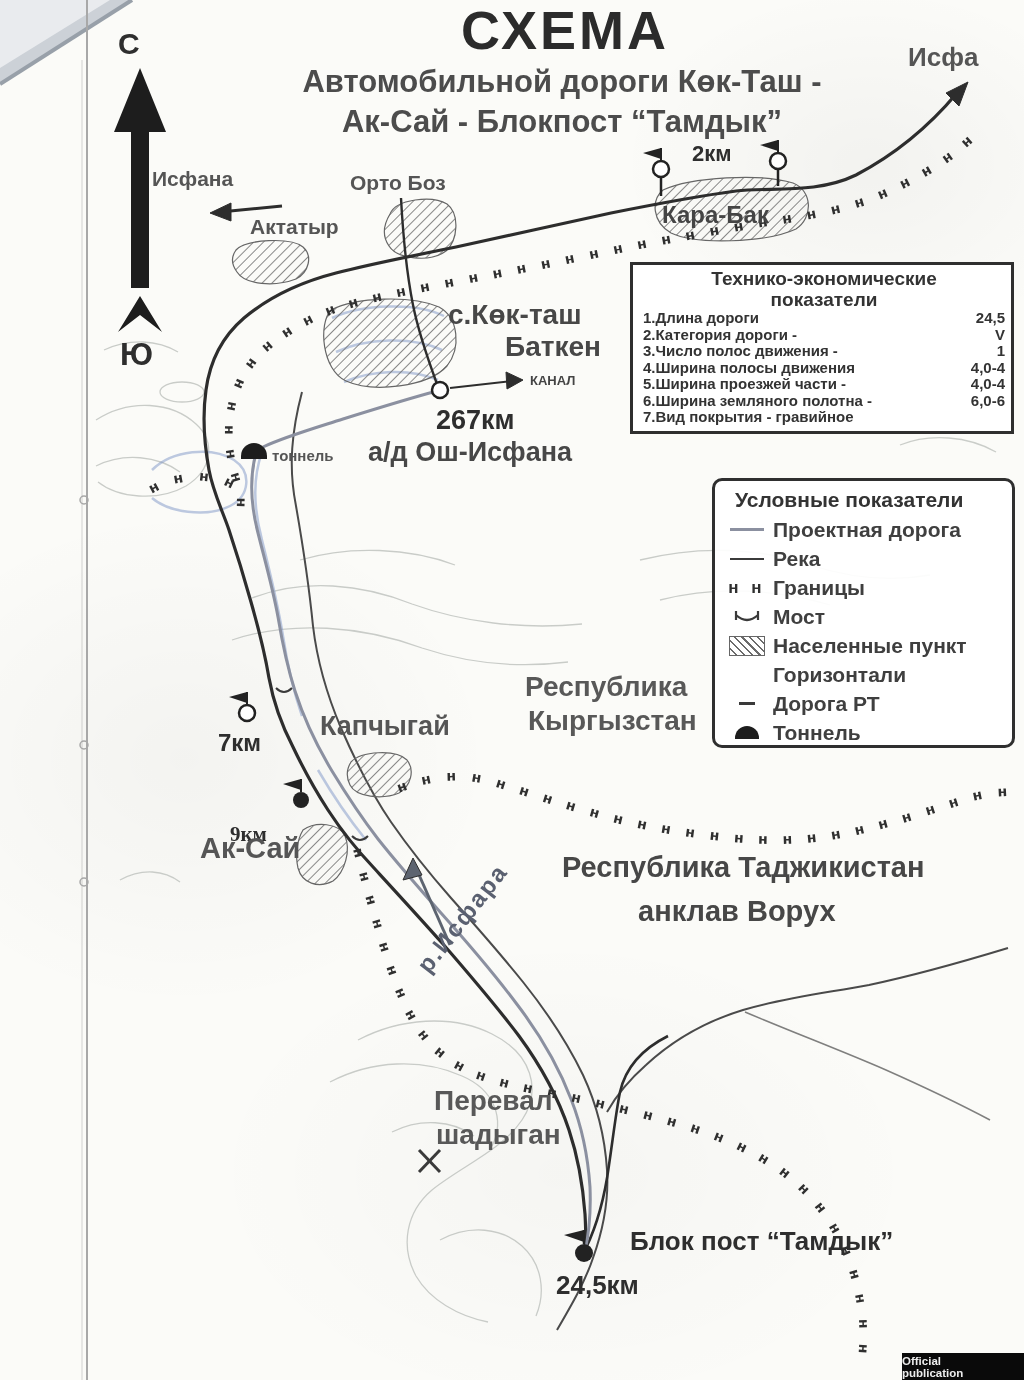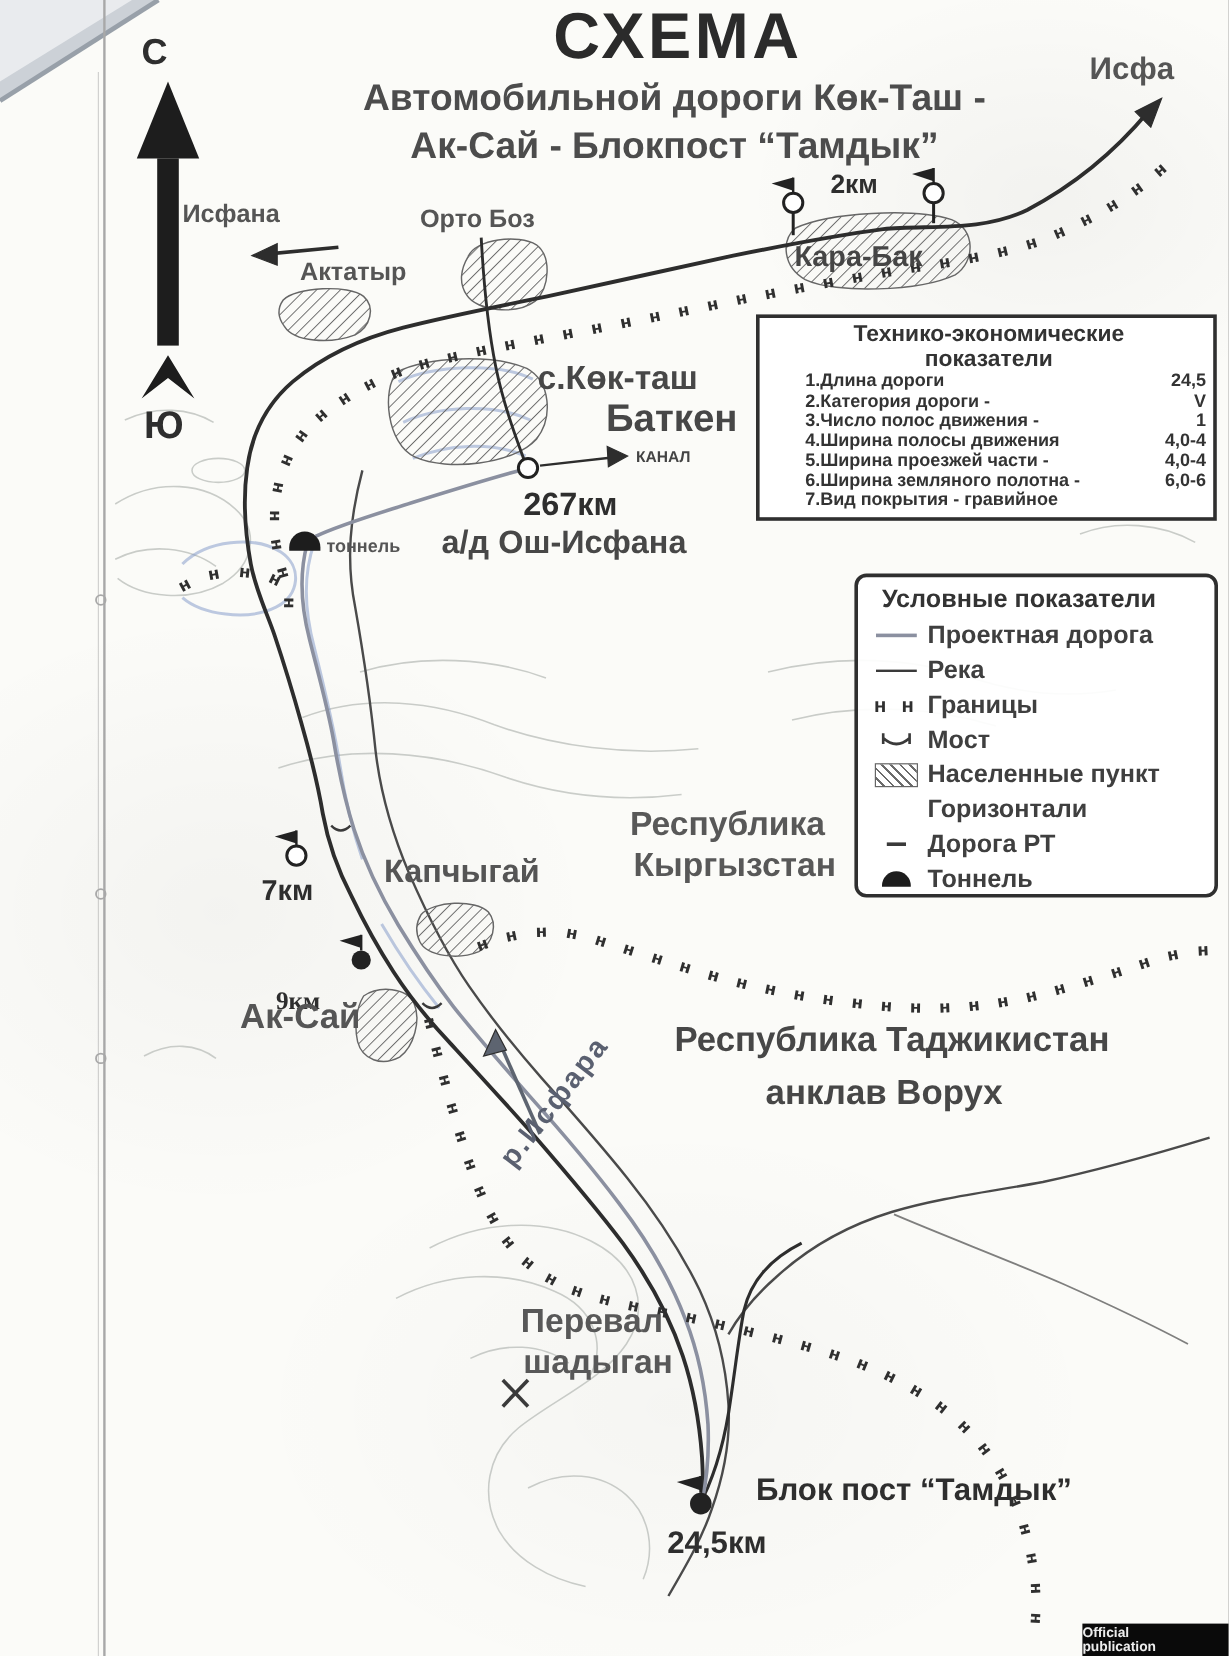--- a/index.html
+++ b/index.html
@@ -14,21 +14,21 @@
   }
   #map-svg{position:absolute;left:0;top:0;}
   .lbl{position:absolute;white-space:nowrap;font-weight:bold;color:#4a4a4a;line-height:1.05;}
   .title{left:340px;top:2px;width:450px;text-align:center;font-size:54px;font-weight:800;color:#2b2b2b;letter-spacing:3px;}
   .sub{left:112px;top:66px;width:900px;text-align:center;font-size:31px;font-weight:800;color:#4c4c4c;}
   .sub2{top:106px;}
   .rot{transform:rotate(-52deg);transform-origin:left bottom;letter-spacing:2px;color:#5a6070;}
   .infobox{position:absolute;left:630px;top:262px;width:384px;height:172px;border:3px solid #2f2f2f;
     background:rgba(255,255,255,0.93);box-sizing:border-box;padding:3px 6px 3px 10px;}
   .info-title{text-align:center;font-size:19px;font-weight:800;color:#333;line-height:21px;}
-  .info-row{display:flex;justify-content:space-between;font-size:15px;font-weight:bold;color:#333;line-height:16.5px;margin-left:28px;}
+  .info-row{display:flex;justify-content:space-between;font-size:15px;font-weight:bold;color:#333;line-height:16.5px;}
   .info-value{margin-left:6px;}
   .legend{position:absolute;left:712px;top:478px;width:303px;height:270px;border:3px solid #2f2f2f;border-radius:10px;
     background:rgba(255,255,255,0.93);box-sizing:border-box;}
   .legend-title{font-size:21px;font-weight:800;color:#333;padding:7px 0 3px 20px;white-space:nowrap;}
   .legend-row{display:flex;align-items:center;height:29px;padding:0 6px;}
   .legend-sym{flex:0 0 52px;display:flex;justify-content:center;align-items:center;}
   .legend-label{font-size:21px;font-weight:bold;color:#3f3f3f;white-space:nowrap;}
   .sym-line{display:inline-block;width:34px;height:0;border-top:3px solid #8b90a0;}
   .sym-line.dark{border-top:2.5px solid #3a3a3a;}
   .sym-nn{font-weight:800;font-size:17px;color:#2f2f2f;letter-spacing:4px;text-align:center;}
@@ -189,21 +189,21 @@
   <div class="lbl" style="left:118px;top:28px;font-size:30px;color:#2e2e2e;">С</div>
   <div class="lbl" style="left:120px;top:338px;font-size:32px;color:#2e2e2e;">Ю</div>
 
   <div class="lbl" style="left:908px;top:44px;font-size:26px;color:#555;">Исфа</div>
   <div class="lbl" style="left:152px;top:168px;font-size:21px;color:#555;">Исфана</div>
   <div class="lbl" style="left:350px;top:172px;font-size:21px;color:#555;">Орто Боз</div>
   <div class="lbl" style="left:250px;top:216px;font-size:21px;color:#555;">Актатыр</div>
   <div class="lbl" style="left:692px;top:142px;font-size:22px;color:#2e2e2e;">2км</div>
   <div class="lbl" style="left:662px;top:202px;font-size:24px;color:#454545;">Кара-Бак</div>
   <div class="lbl" style="left:448px;top:300px;font-size:28px;color:#474747;">с.Көк-таш</div>
-  <div class="lbl" style="left:505px;top:332px;font-size:32px;color:#474747;">Баткен</div>
+  <div class="lbl" style="left:505px;top:332px;font-size:28px;color:#474747;">Баткен</div>
   <div class="lbl" style="left:530px;top:374px;font-size:13px;color:#444;">КАНАЛ</div>
   <div class="lbl" style="left:436px;top:406px;font-size:27px;color:#2e2e2e;">267км</div>
   <div class="lbl" style="left:368px;top:438px;font-size:27px;color:#474747;">а/д Ош-Исфана</div>
   <div class="lbl" style="left:272px;top:448px;font-size:15px;color:#555;">тоннель</div>
   <div class="lbl" style="left:525px;top:672px;font-size:28px;color:#585858;">Республика</div>
   <div class="lbl" style="left:528px;top:706px;font-size:28px;color:#585858;">Кыргызстан</div>
   <div class="lbl" style="left:320px;top:712px;font-size:27px;color:#555;">Капчыгай</div>
   <div class="lbl" style="left:218px;top:730px;font-size:24px;color:#2e2e2e;">7км</div>
   <div class="lbl" style="left:230px;top:823px;font-size:21px;color:#2e2e2e;font-family:Liberation Serif, serif;">9км</div>
   <div class="lbl" style="left:200px;top:833px;font-size:29px;color:#555;">Ак-Сай</div>

